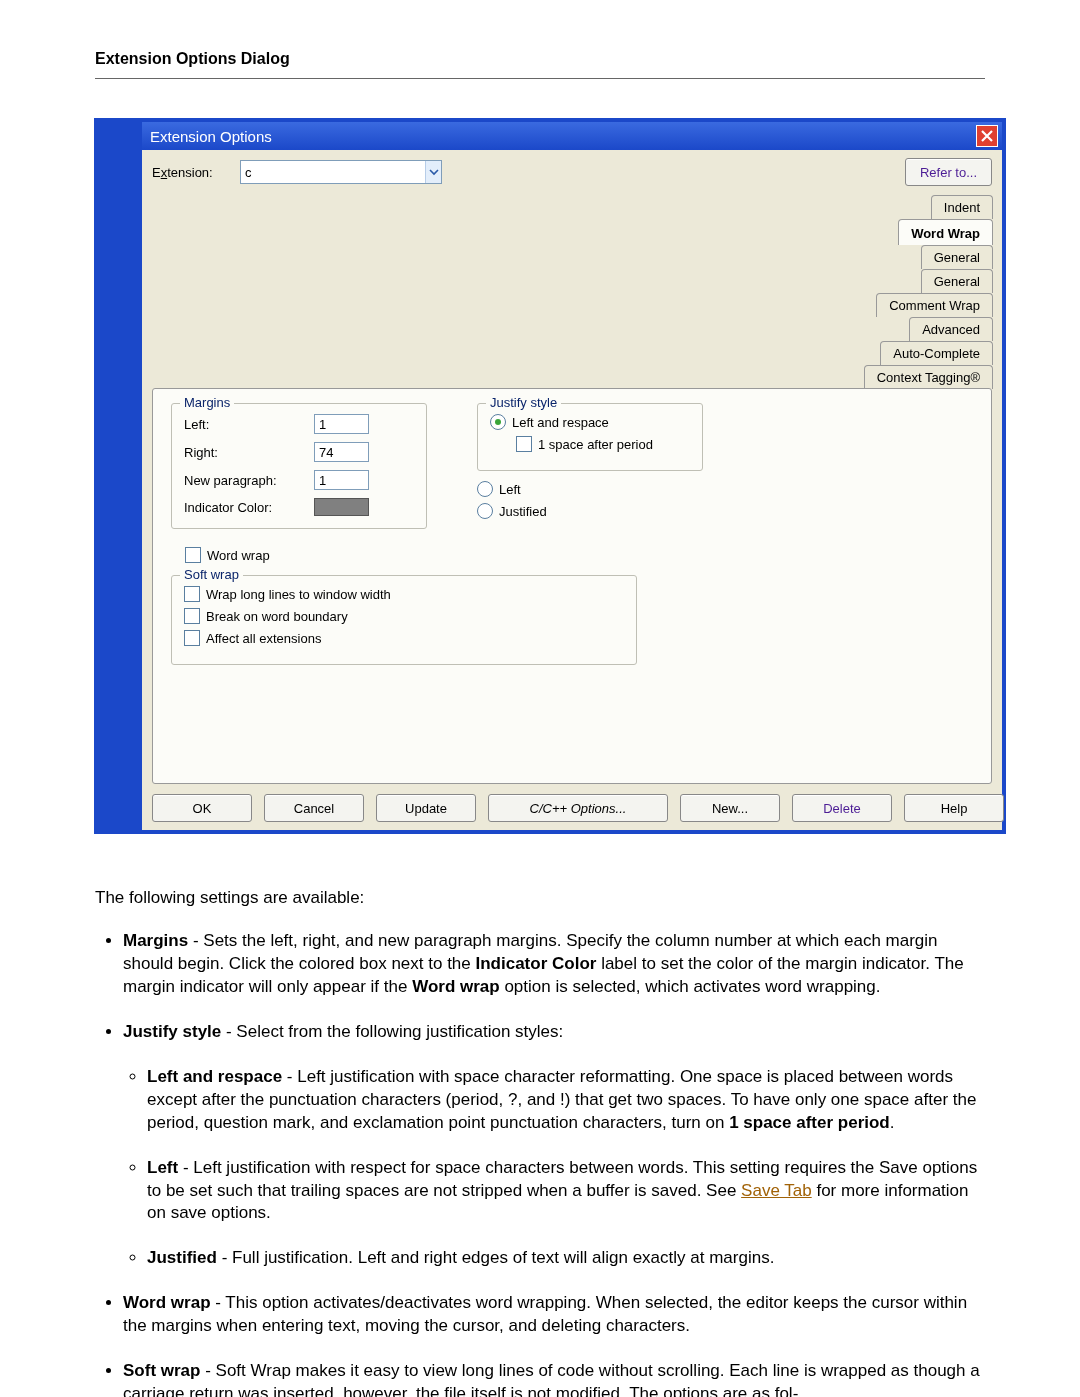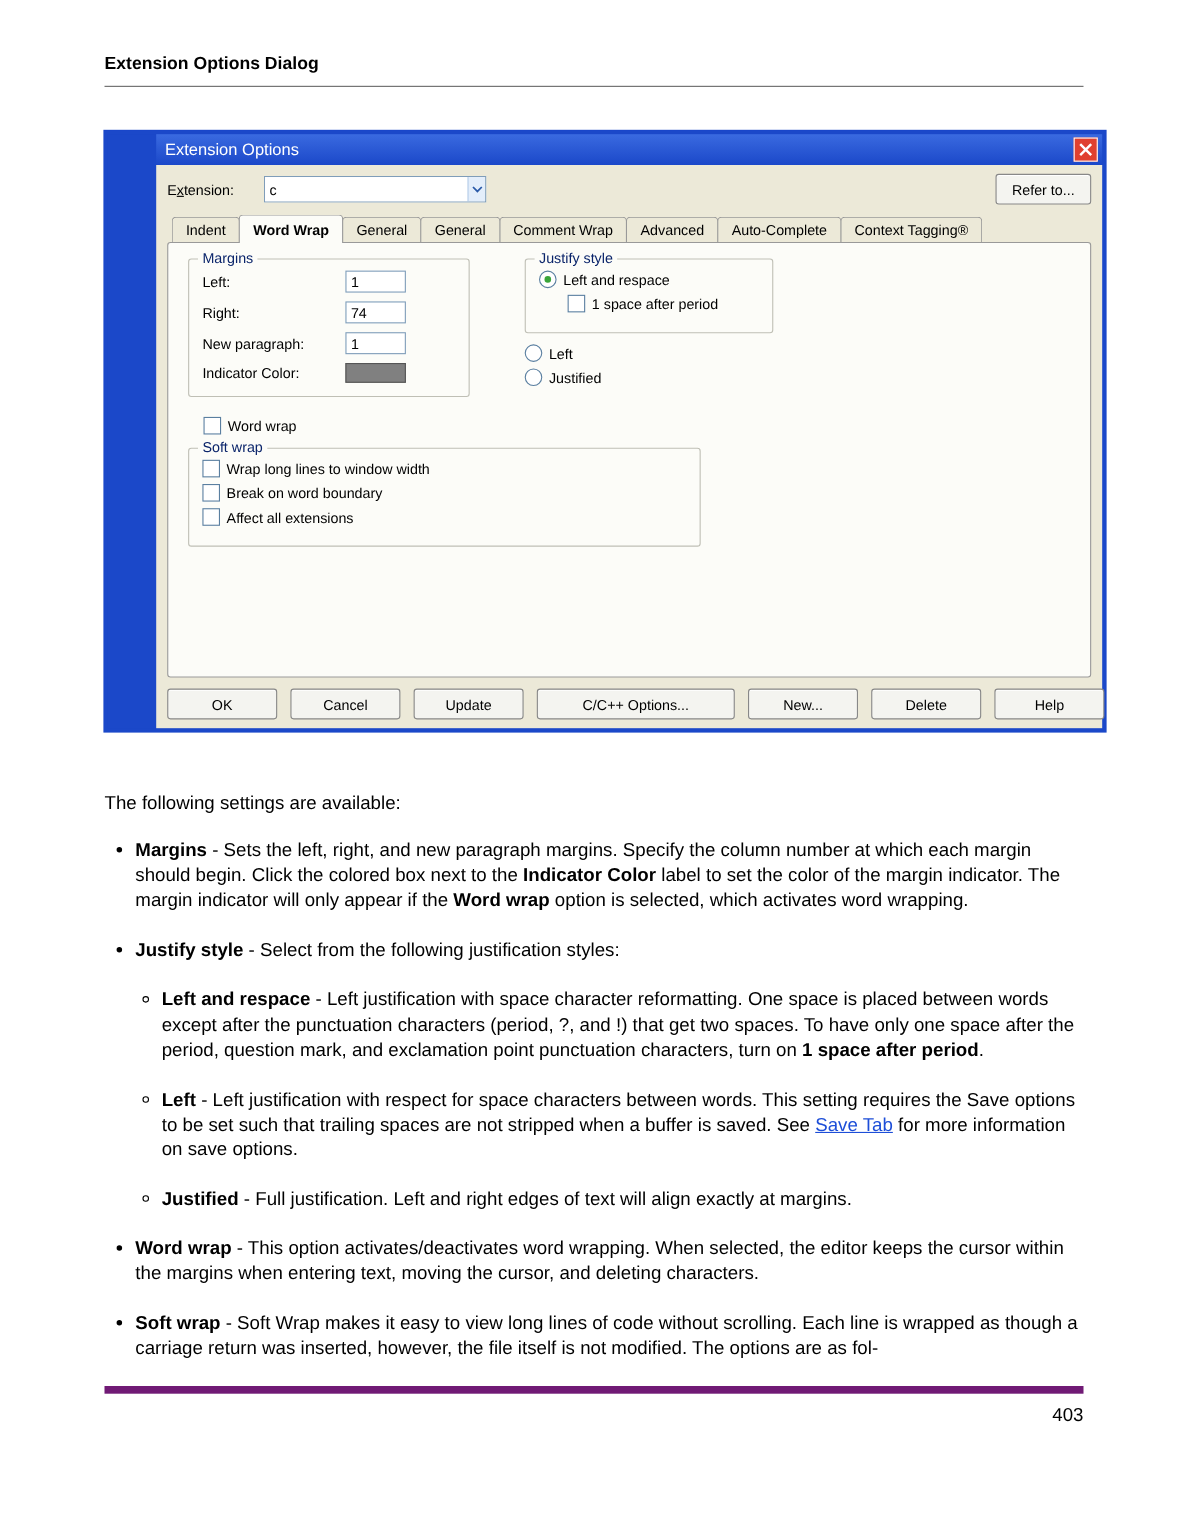--- a/index.html
+++ b/index.html
@@ -95,29 +95,30 @@
     background: #f4f4f0;
     padding: 2px 14px;
     font-family: Tahoma, sans-serif;
     font-size: 13px;
     cursor: pointer;
     border-radius: 3px;
     min-height: 22px;
     display: inline-flex; align-items: center; justify-content: center;
     box-shadow: inset 0 1px 0 #fff;
   }
-  .btn.disabled { color: #000000; }
+  .btn.disabled { color: #4c1d95; }
   
   
   .tabs {
     display: flex;
     align-items: flex-end;
     position: relative;
     top: 1px;
     padding-left: 4px;
+    flex-direction: column;
   }
   .tab {
     border: 1px solid #999;
     border-bottom: none;
     background: #ece9d8;
     padding: 4px 12px 4px 12px;
     border-top-left-radius: 4px;
     border-top-right-radius: 4px;
     margin-right: -1px;
     cursor: pointer;
@@ -216,34 +217,34 @@
 
   
   .dlg-buttons {
     display: flex;
     gap: 12px;
     margin-top: 10px;
     align-items: flex-end;
   }
   .dlg-buttons .btn { min-width: 70px; }
   .dlg-buttons .wide { min-width: 150px; }
-  .dlg-buttons .grow { flex: 1; display:flex; justify-content:center; }
+  .dlg-buttons .grow { flex: 1; display:flex; justify-content:center;font-style:italic; }
 
   
   .desc-intro { font-size: 17px; margin-bottom: 22px; }
   ul.desc {
     font-size: 17px;
     padding-left: 28px;
     margin: 0;
   }
   ul.desc > li { margin-bottom: 22px; line-height: 1.35; }
   ul.desc ul { padding-left: 24px; margin-top: 22px; }
   ul.desc ul > li { margin-bottom: 22px; }
   .b { font-weight: bold; }
-  a.link { color: #1d4ed8; text-decoration: underline; }
+  a.link { color: #a16207; text-decoration: underline; }
 
   .page-footer {
     border-top: 7px solid #701a75;
     margin-top: 10px;
     text-align: right;
     font-size: 17px;
     padding-top: 10px;
   }
 </style>
 </head>

